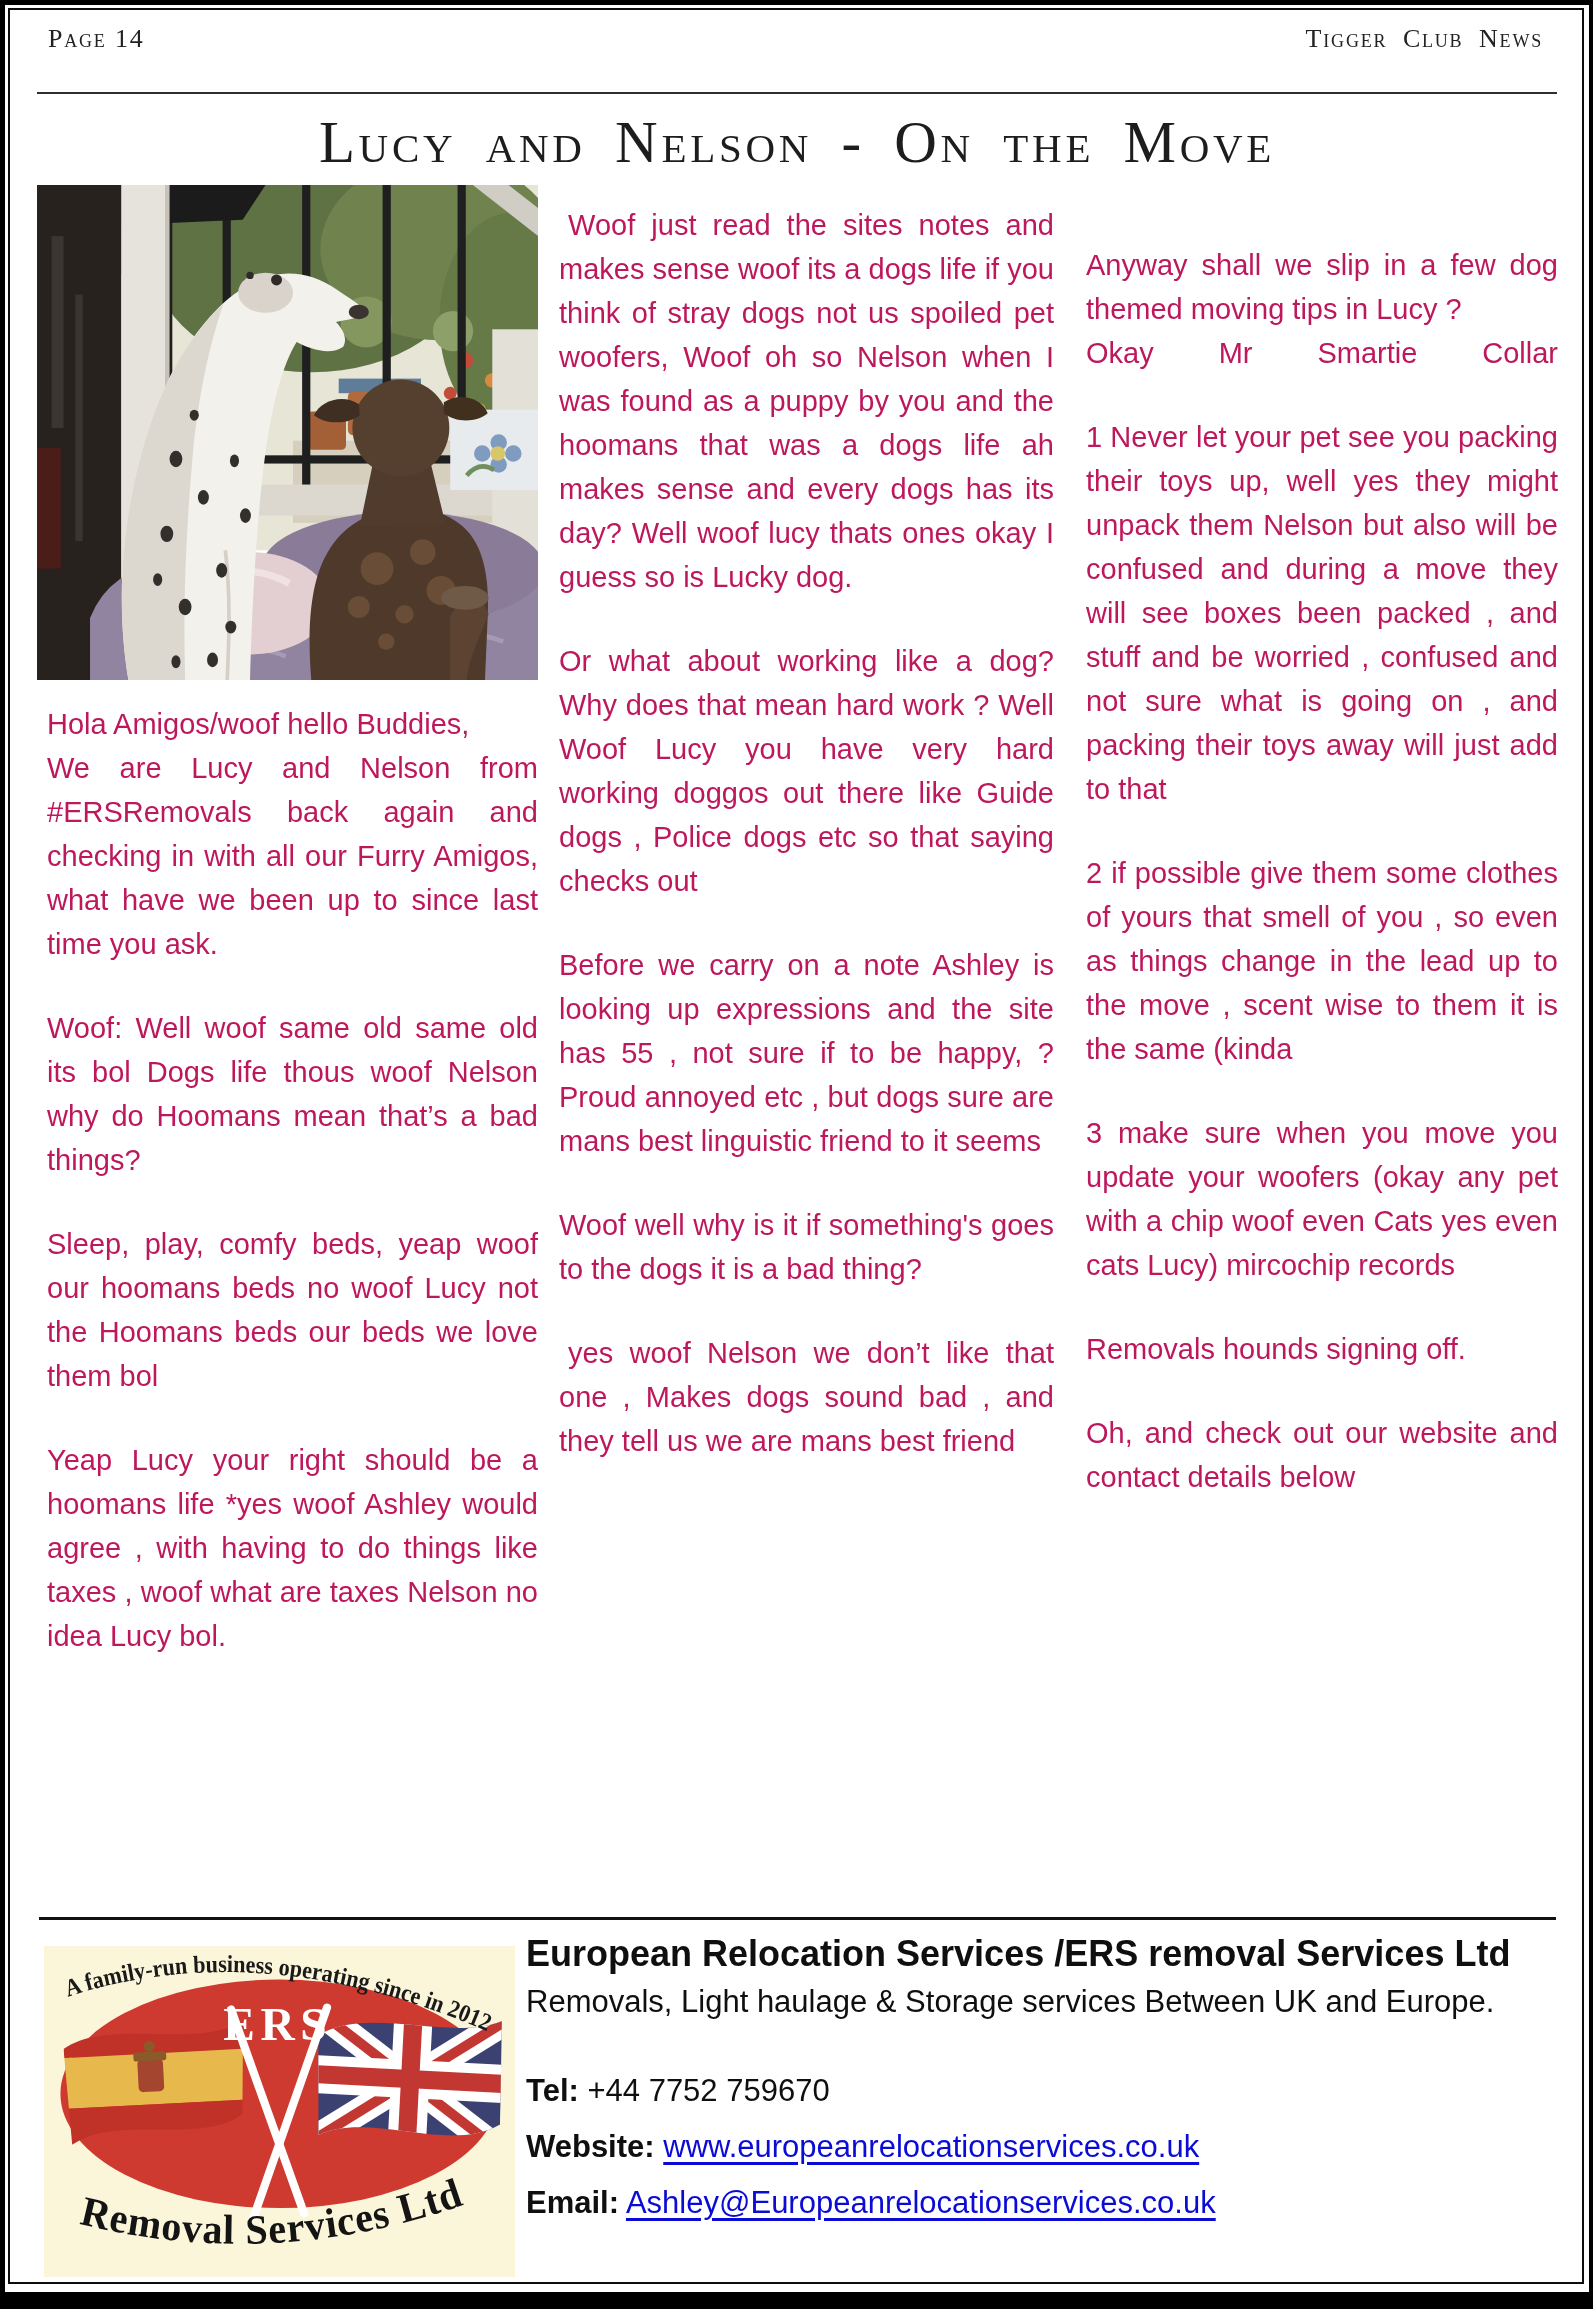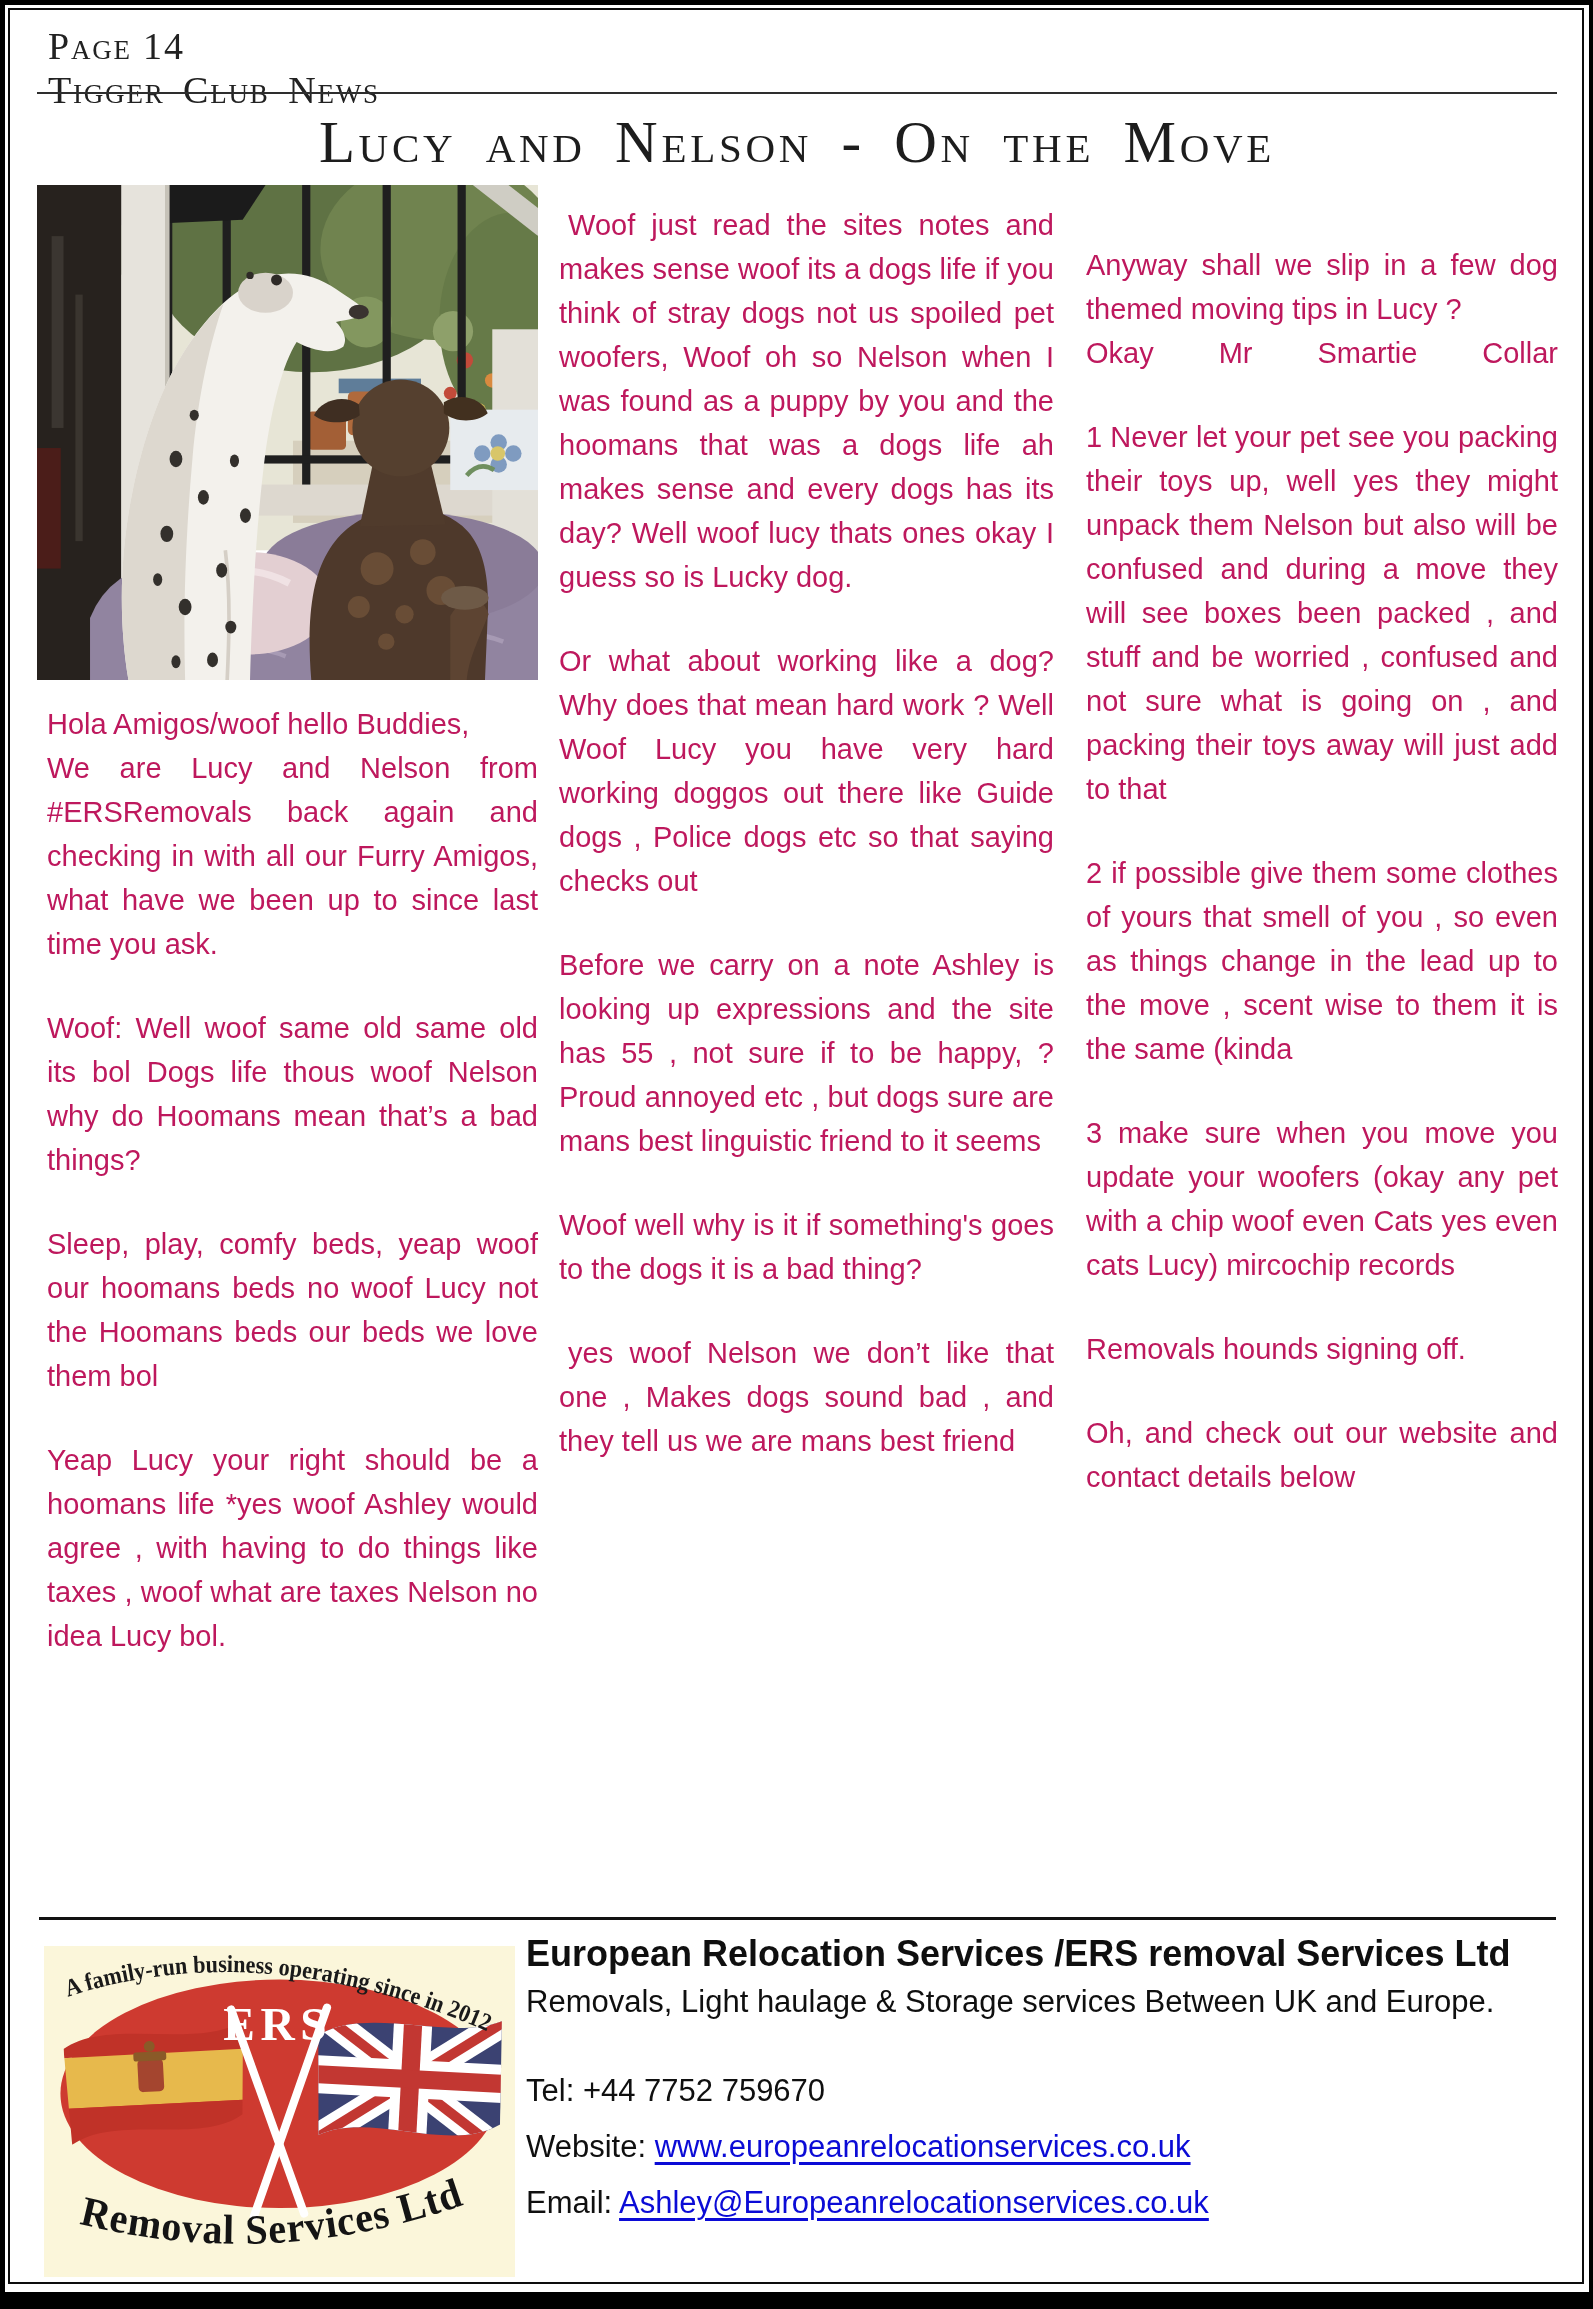--- a/index.html
+++ b/index.html
@@ -11,21 +11,21 @@
   .bar-left{left:0;top:0;bottom:0;width:4.6px;}
   .bar-right{right:0;top:0;bottom:0;width:5.5px;}
   .bar-bottom{left:0;right:0;bottom:0;height:18.3px;}
   .frame-inner{position:absolute;left:8.2px;top:8.2px;right:10px;bottom:25.6px;
                border:2.7px solid #0d0d0d;z-index:5;pointer-events:none;}
 
   
   .header{position:absolute;left:48px;right:51px;top:24px;display:flex;
           justify-content:space-between;align-items:baseline;
           font-family:"Liberation Serif",serif;font-variant:small-caps;
-          font-size:38px;letter-spacing:1.8px;color:#222;flex-direction:column;}
+          font-size:26px;letter-spacing:1.8px;color:#222;}
   .header .brand{word-spacing:7.3px;}
   .rule{position:absolute;background:#2e2e2e;}
   .header-rule{left:37px;top:92px;width:1520px;height:1.8px;}
 
   .title{position:absolute;left:0;right:0;top:108px;text-align:center;
          font-family:"Liberation Serif",serif;font-variant:small-caps;font-weight:400;
          font-size:59px;letter-spacing:3.7px;word-spacing:11px;color:#1d1d1d;}
 
   .photo{position:absolute;left:37px;top:185px;width:501px;height:495px;}
 
@@ -40,21 +40,21 @@
   .para.spread{text-align-last:justify;}
   .para.lead-space{text-indent:9.1px;}
 
   
   .footer-rule{left:39px;top:1917px;width:1517px;height:2.7px;background:#111;}
   .logo{position:absolute;left:44px;top:1946px;width:471px;height:331px;}
   .footer-text{position:absolute;left:526px;top:1933px;width:1051px;color:#0f0f0f;}
   .company{font-size:36px;margin:0 0 9.1px 0;font-weight:bold;}
   .tagline{font-size:31px;margin:0 0 53px 0;}
   .contact{font-size:31px;margin:0 0 20px 0;}
-  .contact .lbl{font-weight:normal;}
+  .contact .lbl{font-weight:bold;}
   .contact .link{color:#0b0bd6;text-decoration:underline;text-underline-offset:4.6px;cursor:pointer;}
 </style>
 </head>
 <body>
 
 <div class="page">
 
   <div class="bar bar-top"></div>
   <div class="bar bar-left"></div>
   <div class="bar bar-right"></div>

